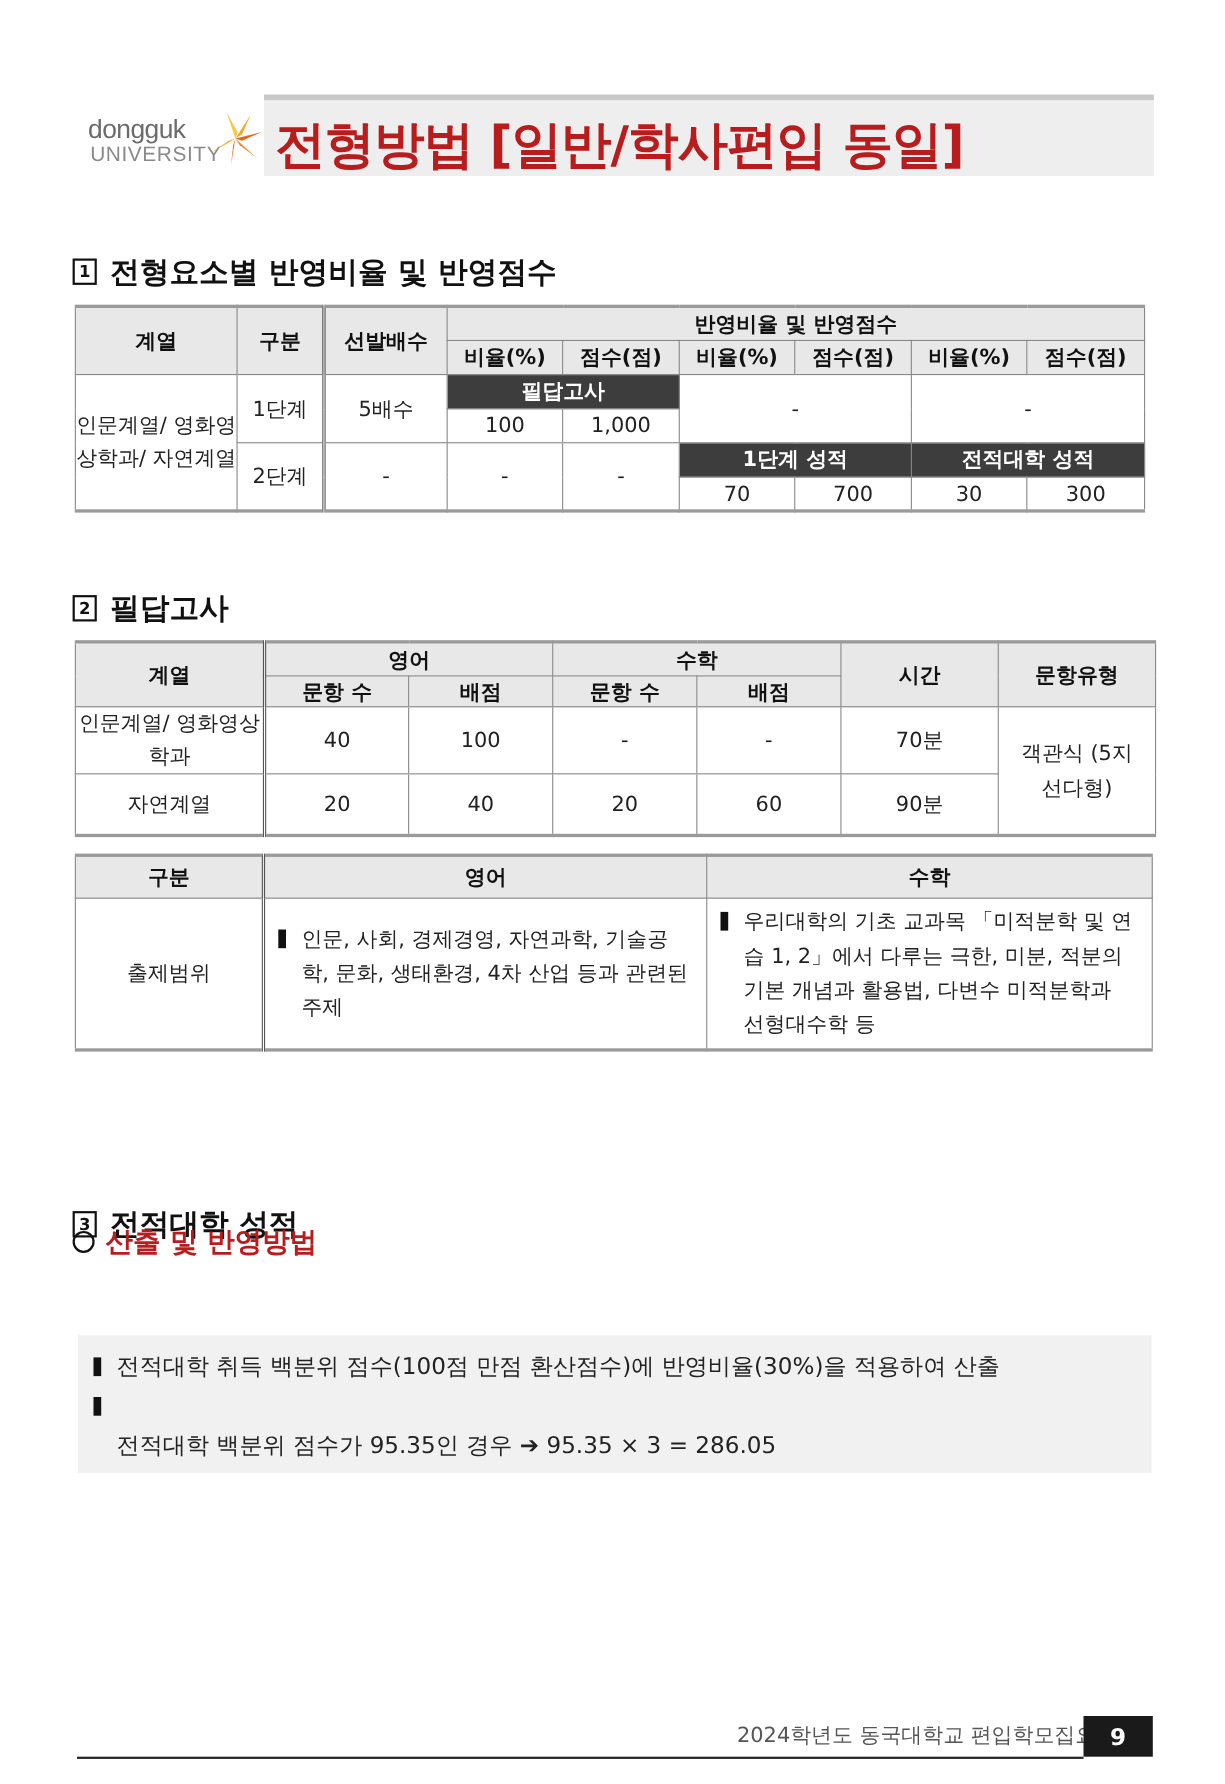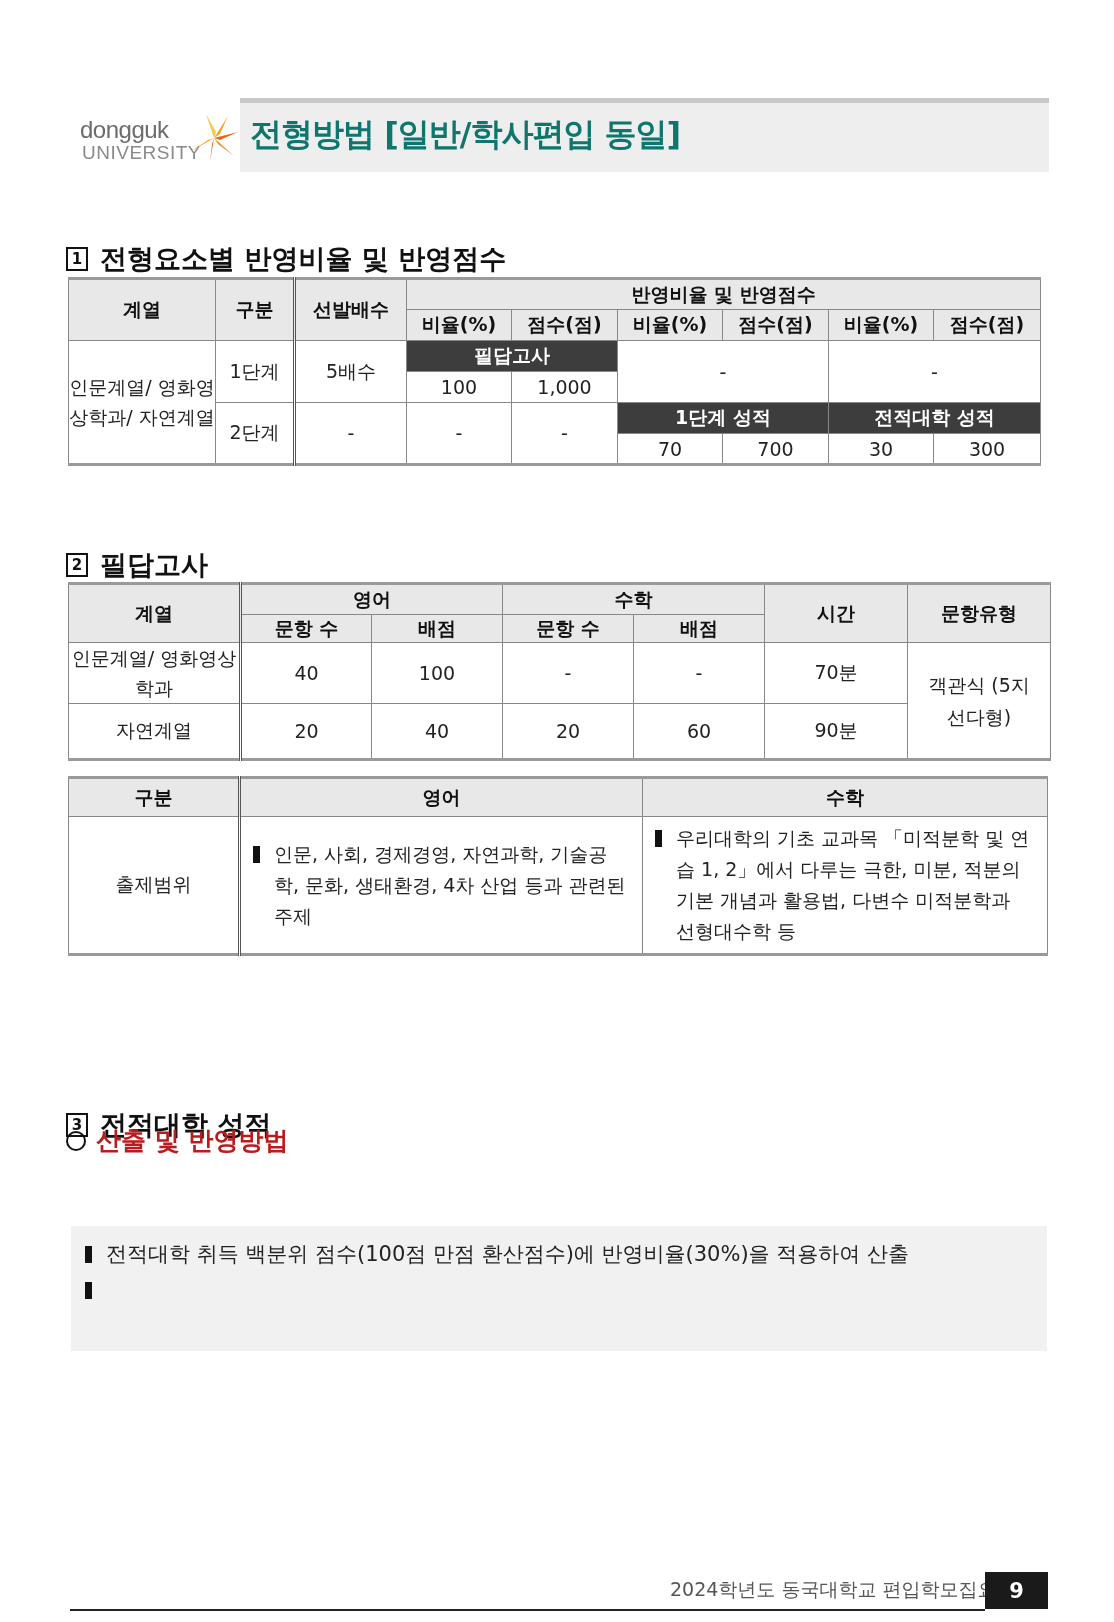--- a/index.html
+++ b/index.html
@@ -1,25 +1,25 @@
 <!DOCTYPE html>
 <html><head>
 <meta charset="utf-8">
 <style>
   * { box-sizing: border-box; margin: 0; padding: 0; }
   body { width: 1114px; height: 1622px; background: #ffffff; font-family: "DejaVu Sans", "Liberation Sans", sans-serif; color: #222; position: relative; overflow: hidden; }
-  .abs { position: absolute; margin-top: 12px; }
+  .abs { position: absolute; }
 
   
   .logo { left: 80px; top: 100px; width: 160px; height: 56px; }
   .logo-word { position: absolute; left: 0; top: 4px; font-family: "Liberation Sans", sans-serif; font-size: 24px; color: #6b6b6b; letter-spacing: -0.5px; }
   .logo-sub { position: absolute; left: 2px; top: 30px; font-family: "Liberation Sans", sans-serif; font-size: 19px; color: #8a8a8a; letter-spacing: 0.5px; }
   .logo-mark { position: absolute; left: 108px; top: 0; width: 52px; height: 52px; }
   .title-bar { left: 240px; top: 86px; width: 809px; height: 74px; background: #eeeeee; border-top: 5px solid #c8c8c8; }
-  .title-text { position: absolute; left: 10px; top: 10px; font-size: 32px; font-weight: bold; color: #0f766e; letter-spacing: -1px; white-space: nowrap; }
+  .title-text { position: absolute; left: 10px; top: 10px; font-size: 46px; font-weight: bold; color: #b91c1c; letter-spacing: -1px; white-space: nowrap; }
 
   .sec-title { font-size: 27px; font-weight: bold; color: #111; white-space: nowrap; display: flex; align-items: center; gap: 12px; }
   .num-box { display: inline-flex; align-items: center; justify-content: center; width: 22px; height: 24px; border: 2px solid #111; font-size: 15px; font-weight: bold; line-height: 1; }
 
   table { border-collapse: collapse; table-layout: fixed; position: absolute; }
   td, th { text-align: center; vertical-align: middle; font-size: 19px; color: #222; font-weight: normal; padding: 0; }
   th { background: #e8e8e8; font-weight: bold; color: #111; }
   .dark { background: #3d3d3d; color: #fff; font-weight: bold; }
 
   
@@ -207,17 +207,18 @@
 </div>
 
 <div class="abs sub-title">
   <span class="circle"></span>
   <span>산출 및 반영방법</span>
 </div>
 
 <div class="abs note-box">
   <div><span class="bullet"></span><span>전적대학 취득 백분위 점수(100점 만점 환산점수)에 반영비율(30%)을 적용하여 산출</span></div>
   <div><span class="bullet"></span></div>
+  <div style="padding-left:21px;">전적대학 백분위 점수가 95.35인 경우 ➔ 95.35 × 3 = 286.05</div>
 </div>
 
 <div class="abs footer-text">2024학년도 동국대학교 편입학모집요강</div>
 <div class="abs page-box">9</div>
 <div class="abs footer-line"></div>
 
 </body></html>

